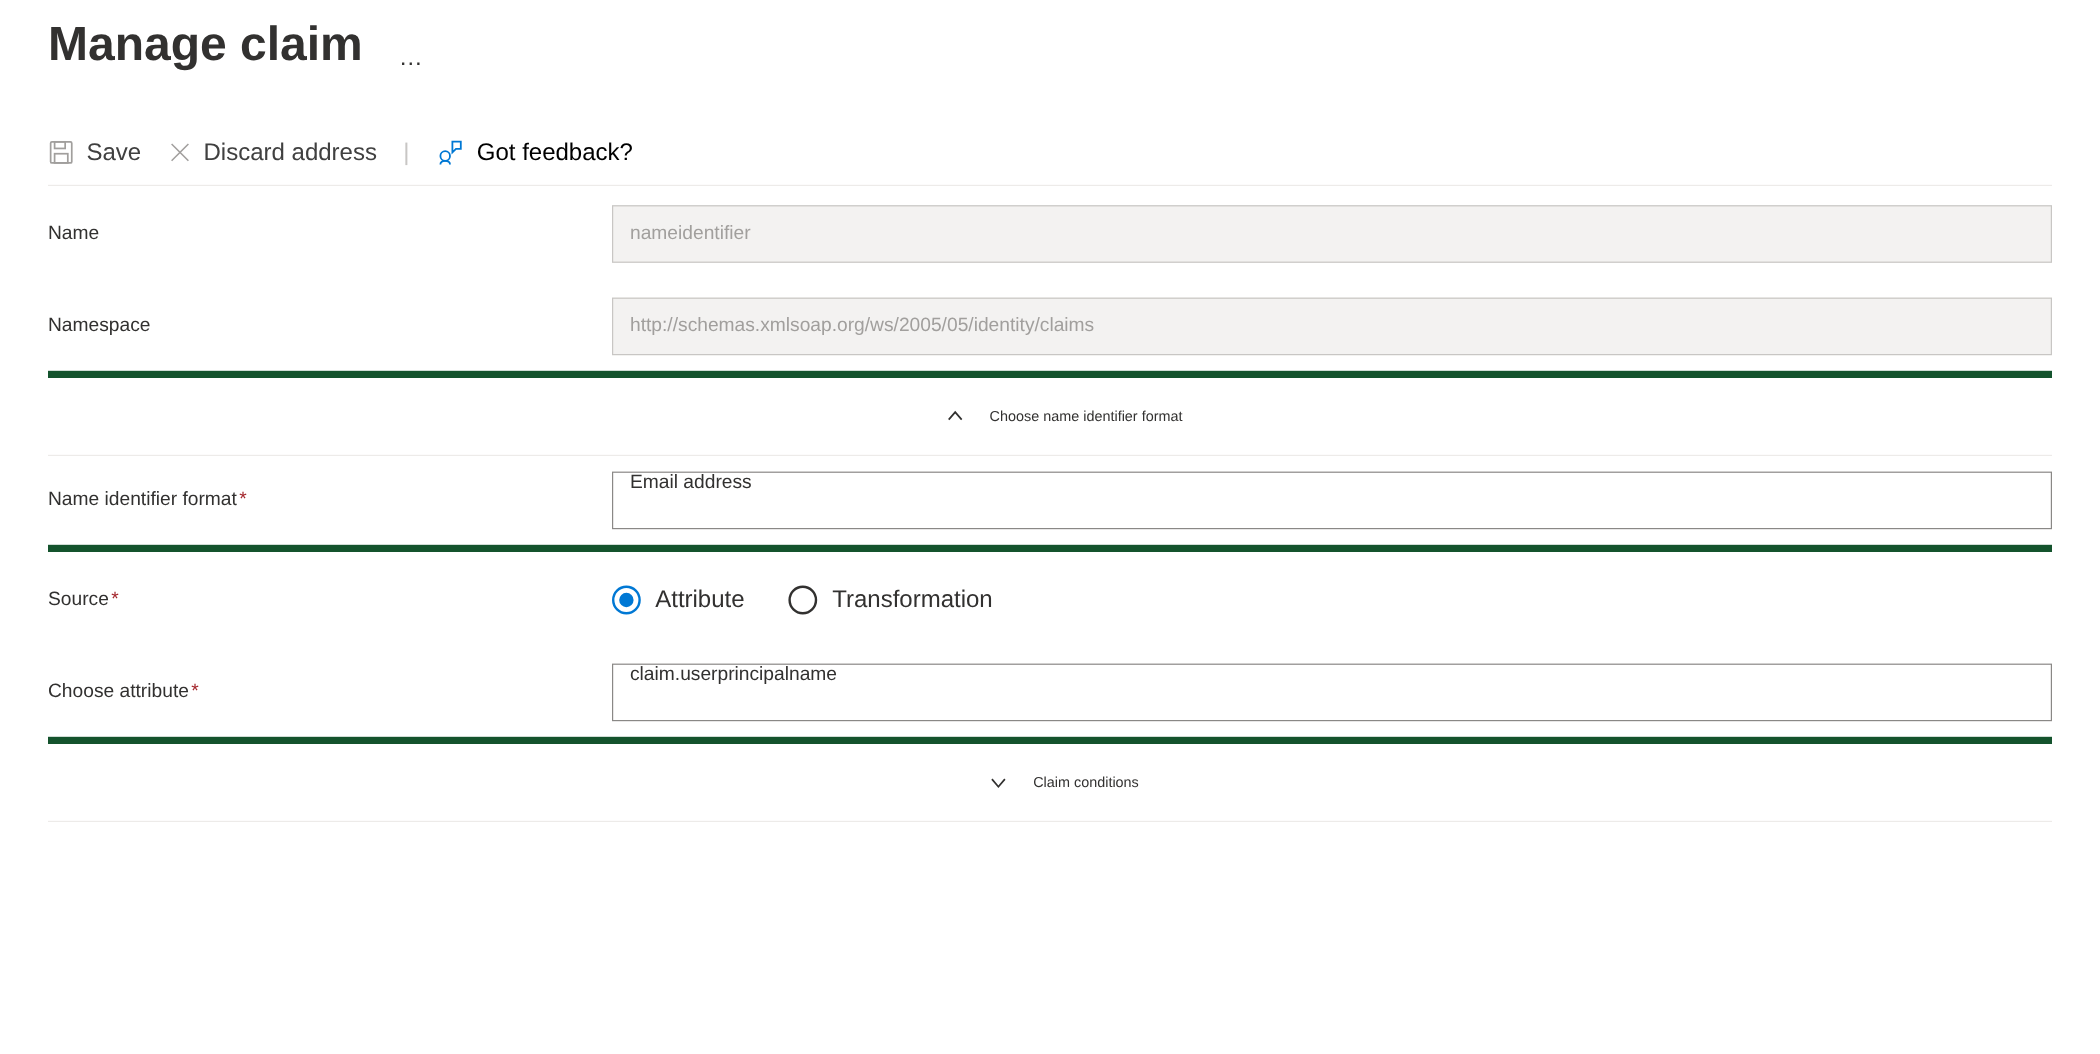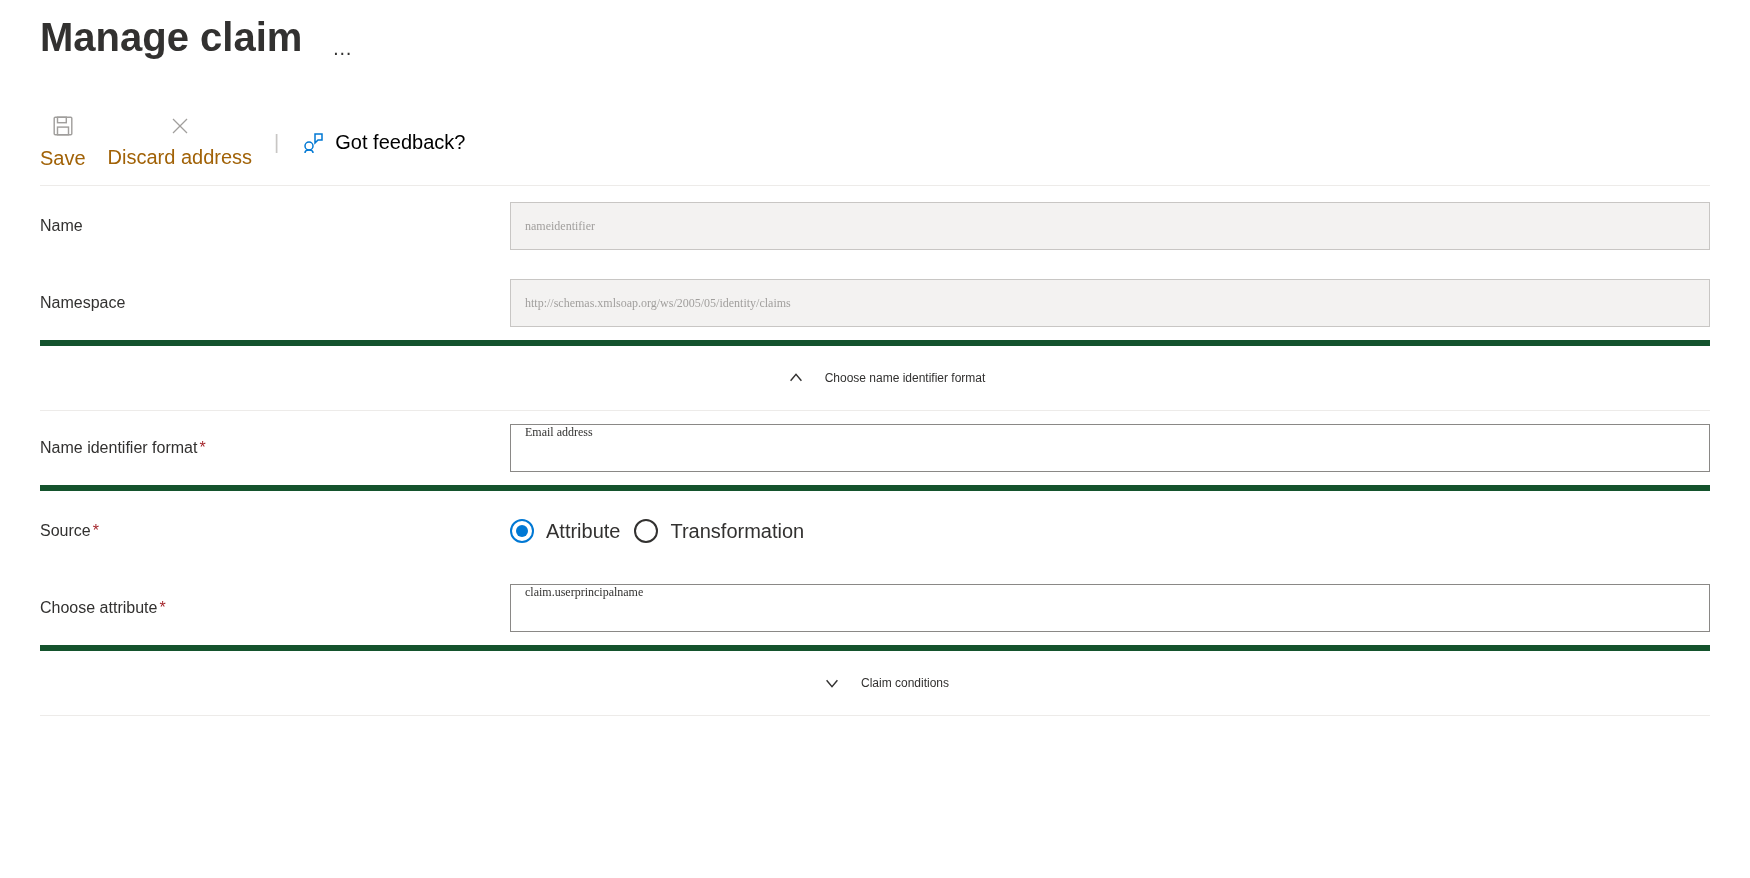--- a/index.html
+++ b/index.html
@@ -46,23 +46,22 @@
     display: flex;
     align-items: center;
     gap: 10px;
     background: none;
     border: none;
     font: inherit;
     cursor: pointer;
     padding: 0;
   }
   .toolbar-btn.disabled {
-    color: #a16207;
+    color: #404040;
     cursor: default;
-    flex-direction: column;
   }
   .toolbar-btn .icon {
     display: inline-flex;
     align-items: center;
     justify-content: center;
   }
   .toolbar-btn svg { display: block; }
   .toolbar-sep {
     color: #c8c6c4;
     font-size: 20px;
@@ -88,22 +87,22 @@
   .form-control {
     flex: 1;
     display: flex;
     align-items: center;
   }
   input.textbox, .select-box {
     width: 100%;
     height: 48px;
     border: 1px solid #8a8886;
     padding: 0 14px;
-    font-size: 12px;
-    font-family: Liberation Serif, serif;
+    font-size: 16px;
+    font-family: Liberation Sans, sans-serif;
     color: #323130;
     background: #ffffff;
     outline: none;
   }
   input.textbox.readonly {
     background: #f3f2f1;
     color: #a19f9d;
     border-color: #c8c6c4;
   }
   .select-box {
@@ -123,21 +122,21 @@
     justify-content: center;
   }
   .chevron {
     display: inline-flex;
     align-items: center;
     justify-content: center;
   }
   .radio-group {
     display: flex;
     align-items: center;
-    gap: 14px;
+    gap: 37px;
   }
   .radio {
     display: flex;
     align-items: center;
     gap: 12px;
     font-size: 20px;
   }
   .radio .circle {
     width: 24px;
     height: 24px;

